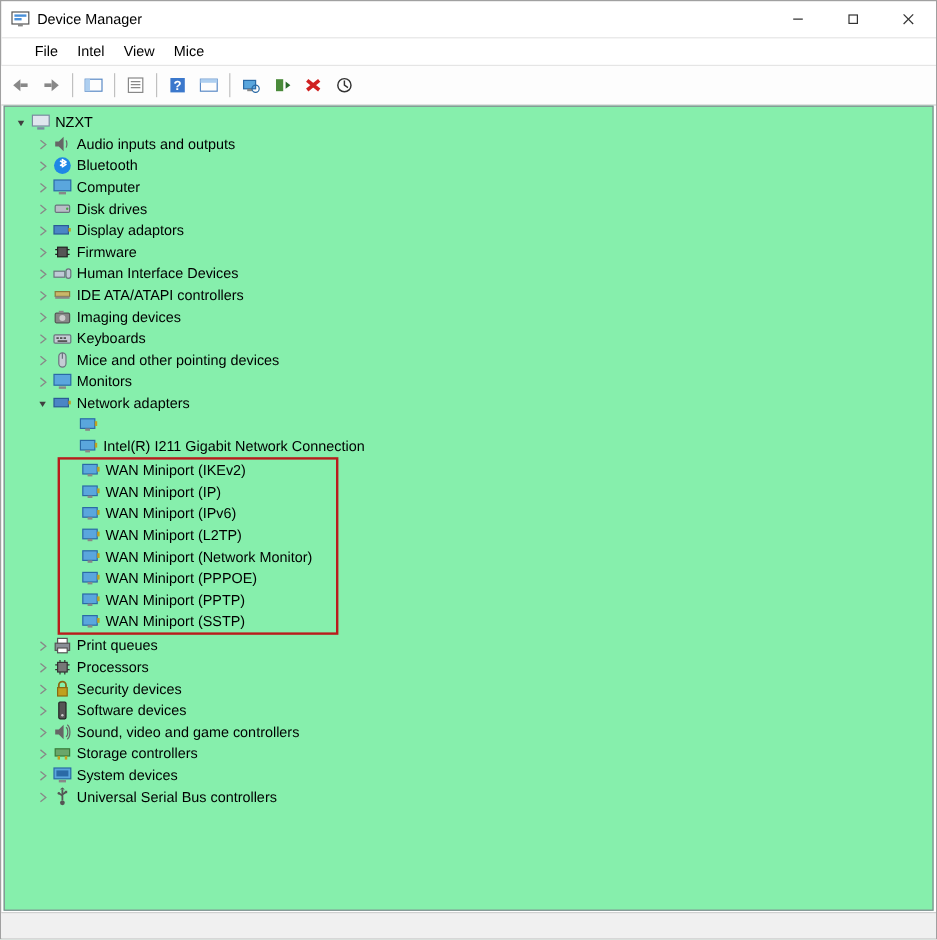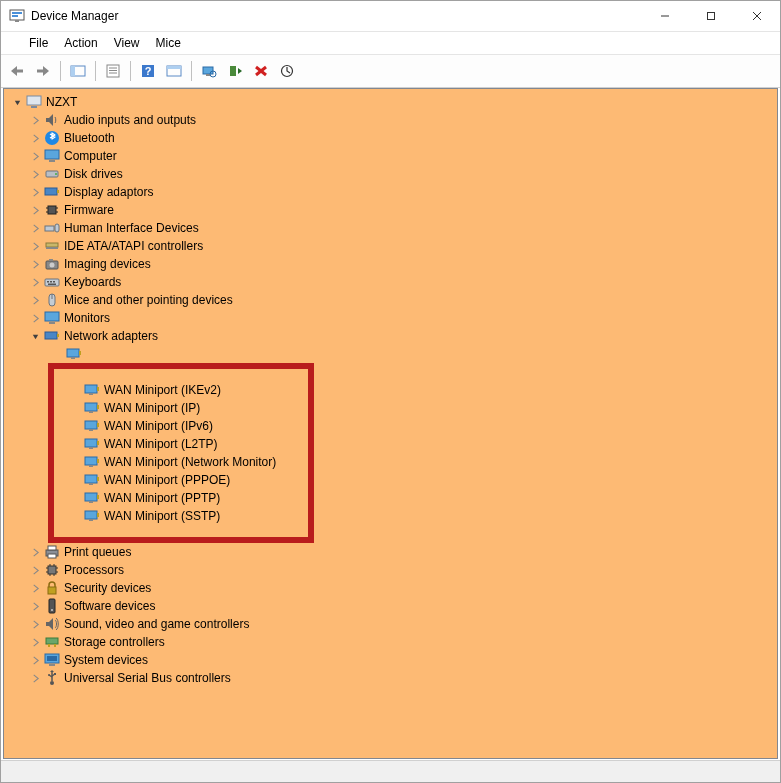--- a/index.html
+++ b/index.html
@@ -7,31 +7,31 @@
   .titlebar{height:30px;display:flex;align-items:center;padding:0 0 0 8px;border-bottom:1px solid #e5e5e5}
   .titlebar .title-icon{width:16px;height:16px;margin-right:6px;display:flex;align-items:center;justify-content:center}
   .titlebar .title-text{flex:1;font-size:12px}
   .win-controls{display:flex}
   .win-btn{width:46px;height:30px;display:flex;align-items:center;justify-content:center;color:#333}
   .menubar{height:22px;display:flex;align-items:center;padding:0 20px;border-bottom:1px solid #e5e5e5}
   .menu-item{padding:2px 8px;font-size:12px}
   .toolbar{height:28px;display:flex;align-items:center;padding:2px 4px;border-bottom:1px solid #d0d0d0;background:#fdfdfd;gap:2px}
   .tsep{width:1px;height:20px;background:#c0c0c0;margin:0 3px}
   .tbtn{width:22px;height:22px;display:flex;align-items:center;justify-content:center;border:1px solid transparent;border-radius:2px}
-  .tree-pane{flex:1;overflow:auto;padding:4px 2px;background:#fdba74;border:1px solid #828790;margin:0 2px 1px 2px}
+  .tree-pane{flex:1;overflow:auto;padding:4px 2px;background:#86efac;border:1px solid #828790;margin:0 2px 1px 2px}
   .statusbar{height:21px;border-top:1px solid #d0d0d0;background:#f0f0f0}
   .row{display:flex;align-items:center;height:18px;white-space:nowrap}
   .chev{width:14px;height:14px;display:flex;align-items:center;justify-content:center;flex:none}
   .chev svg{width:9px;height:9px}
   .icon{width:16px;height:16px;flex:none;margin:0 4px 0 2px;display:flex;align-items:center;justify-content:center}
   .label{font-size:12px}
   .indent-0{padding-left:4px}
   .indent-1{padding-left:22px}
   .indent-2{padding-left:44px}
-  .highlight-box{border:6px solid #b91c1c;margin-left:42px;width:230px;padding:12px;display:inline-block}
+  .highlight-box{border:2px solid #b91c1c;margin-left:42px;width:230px;padding:0;display:inline-block}
   .highlight-box .row{padding-left:2px}
 </style>
 </head>
 <body>
 
 <div class="window">
 
   <div class="titlebar">
     <span class="title-icon">
       <svg viewBox="0 0 16 16">
@@ -57,21 +57,21 @@
           <svg width="10" height="10" viewBox="0 0 10 10">
             <line x1="1" y1="1" x2="9" y2="9" stroke="#333" stroke-width="1"></line>
             <line x1="9" y1="1" x2="1" y2="9" stroke="#333" stroke-width="1"></line>
           </svg>
         </div>
     </div>
   </div>
 
   <div class="menubar">
     <div class="menu-item">File</div>
-    <div class="menu-item">Action</div>
+    <div class="menu-item">Intel</div>
     <div class="menu-item">View</div>
     <div class="menu-item">Mice</div>
   </div>
 
   <div class="toolbar">
     <div class="tbtn">
         <svg width="16" height="14" viewBox="0 0 16 14">
           <path d="M8 2 L2 7 L8 12 Z" fill="#888"></path>
           <rect x="8" y="5.5" width="6" height="3" fill="#888"></rect>
         </svg>
@@ -362,20 +362,31 @@
 
     <div class="row indent-2">
       <span class="chev"></span>
       <span class="icon">
           <svg viewBox="0 0 16 16">
             <rect x="1" y="3" width="12" height="8" fill="#5aa6dd" stroke="#2a6aa6"></rect>
             <rect x="5" y="11" width="4" height="2" fill="#888"></rect>
             <rect x="13" y="5" width="2" height="4" fill="#c0a020"></rect>
           </svg>
         </span>
+    </div>
+    <div class="row indent-2">
+      <span class="chev"></span>
+      <span class="icon">
+          <svg viewBox="0 0 16 16">
+            <rect x="1" y="3" width="12" height="8" fill="#5aa6dd" stroke="#2a6aa6"></rect>
+            <rect x="5" y="11" width="4" height="2" fill="#888"></rect>
+            <rect x="13" y="5" width="2" height="4" fill="#c0a020"></rect>
+          </svg>
+        </span>
+      <span class="label">Intel(R) I211 Gigabit Network Connection</span>
     </div>
 
     
     <div class="highlight-box">
       <div class="row">
         <span class="chev"></span>
         <span class="icon">
             <svg viewBox="0 0 16 16">
               <rect x="1" y="3" width="12" height="8" fill="#5aa6dd" stroke="#2a6aa6"></rect>
               <rect x="5" y="11" width="4" height="2" fill="#888"></rect>

